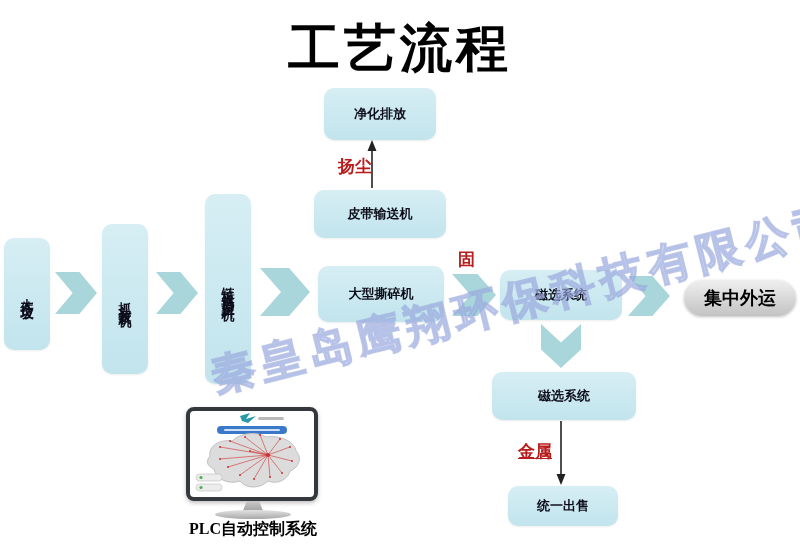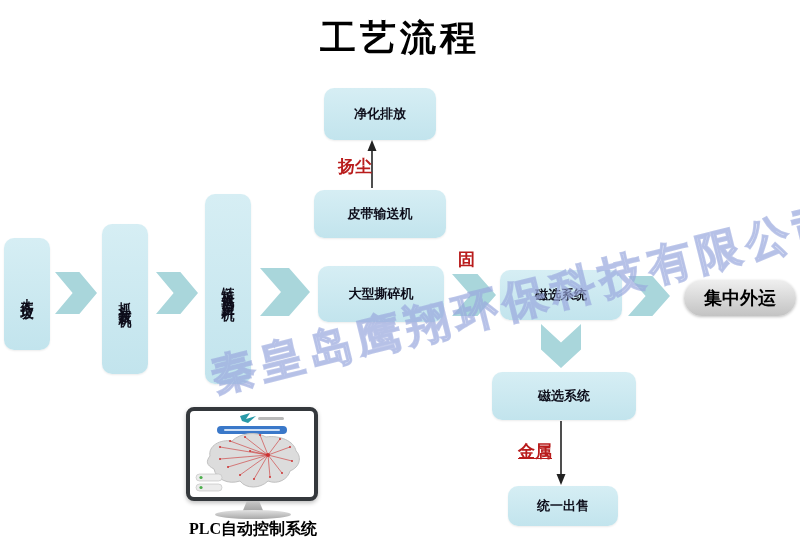--- a/index.html
+++ b/index.html
@@ -3,21 +3,21 @@
 <meta charset="utf-8">
 <style>
   html,body{margin:0;padding:0;background:#ffffff;}
   .canvas{
     position:relative;width:800px;height:558px;background:#ffffff;
     overflow:hidden;font-family:"Liberation Serif","DejaVu Serif",serif;
   }
   .title{
     position:absolute;left:0;top:14px;width:100%;text-align:center;
     font-family:"Liberation Sans","DejaVu Sans",sans-serif;
-    font-size:36px;font-weight:700;letter-spacing:4px;color:#000;z-index:2;
+    font-size:52px;font-weight:700;letter-spacing:4px;color:#000;z-index:2;
   }
   .box{
     position:absolute;
     background:linear-gradient(180deg,#d6eef4 0%,#c2e4ed 100%);
     border-radius:10px;display:flex;align-items:center;justify-content:center;
     color:#0d0d1a;font-size:13px;font-weight:600;text-align:center;z-index:3;
     box-shadow:0 1px 2px rgba(0,0,0,0.08);
   }
   .vbox{writing-mode:vertical-lr;text-orientation:upright;letter-spacing:3px;line-height:1;}
   .chev{position:absolute;background:#a9d6db;z-index:2;}

